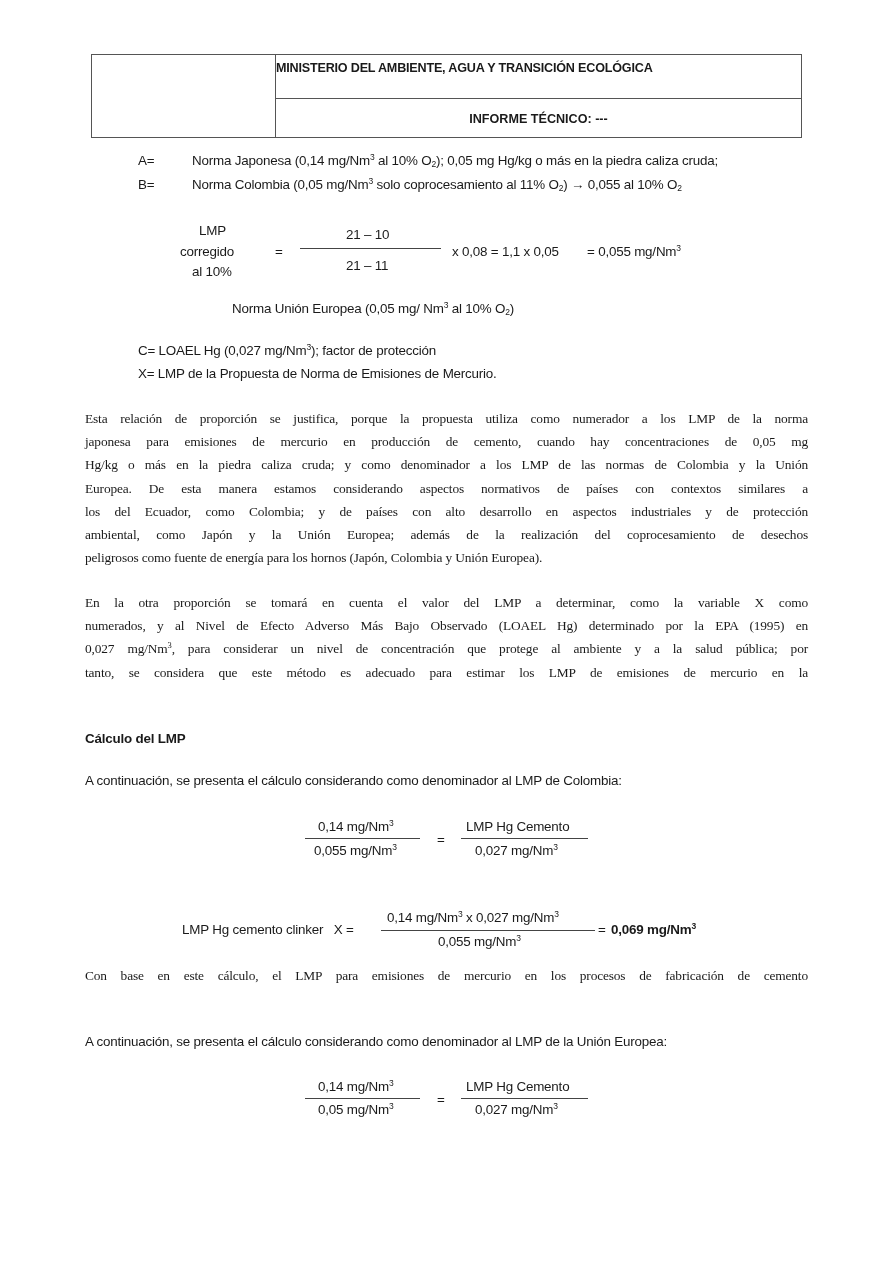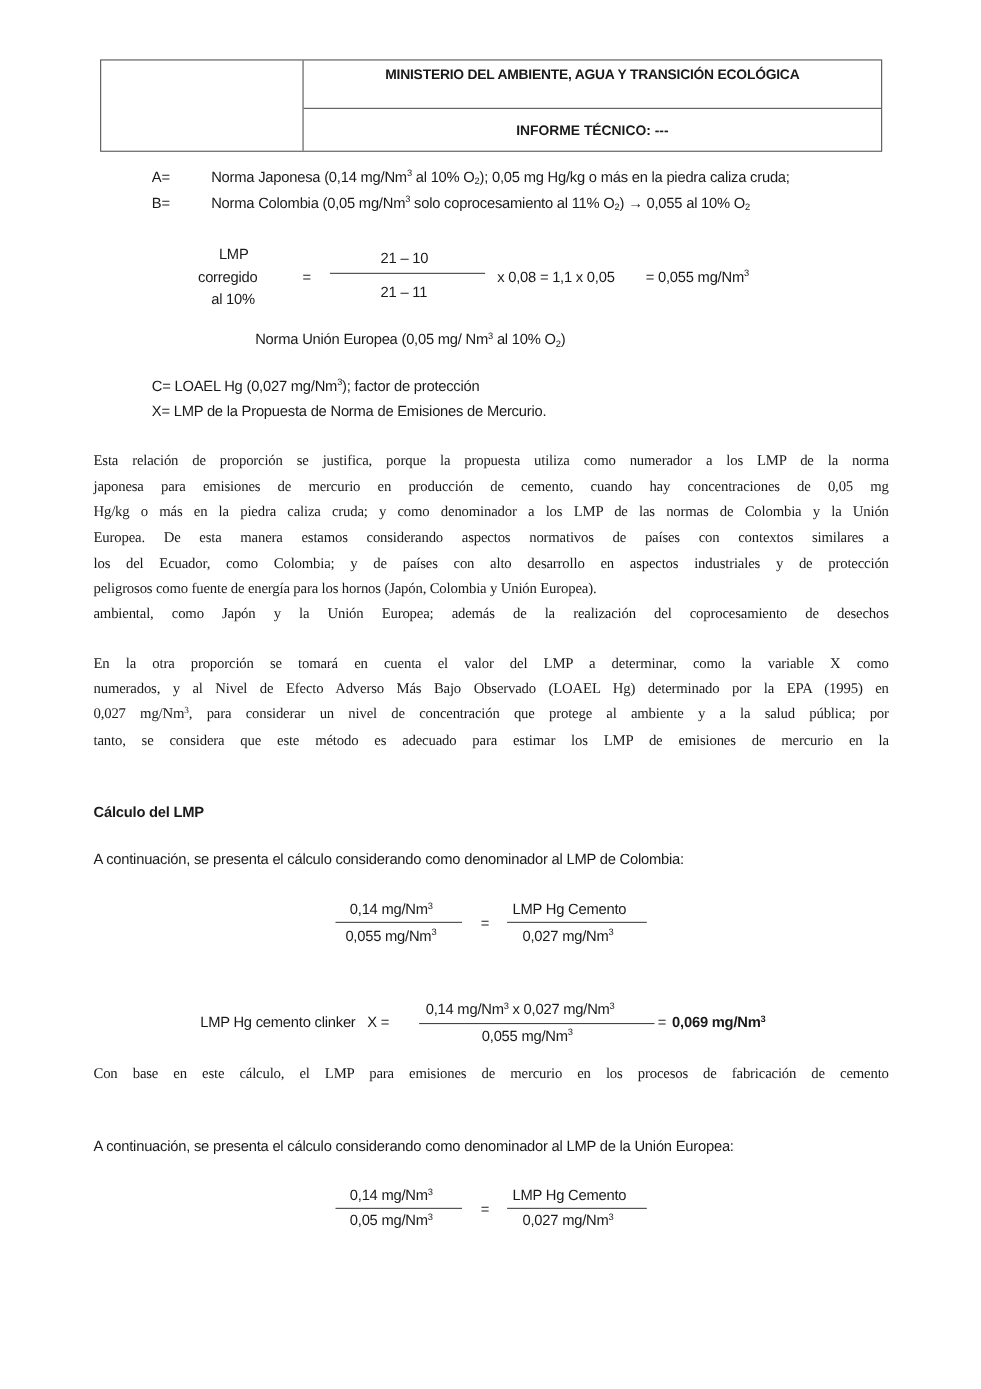--- a/index.html
+++ b/index.html
@@ -7,21 +7,21 @@
     width: 892px; height: 1263px; position: relative; overflow: hidden;
     font-family: "Liberation Sans", sans-serif; color: #1a1a1a;
   }
   .abs { position: absolute; white-space: nowrap; }
   .t { font-size: 13.4px; letter-spacing: -0.2px; }
 
   
   .hdr { position: absolute; left: 91px; top: 54px; width: 711px; height: 84px;
          border: 1px solid #555; box-sizing: border-box; }
   .hdr-left { position: absolute; left: 0; top: 0; width: 183px; height: 82px; border-right: 1px solid #555; }
-  .hdr-top { position: absolute; left: 184px; top: 0; right: 0; height: 43px; border-bottom: 1px solid #555; text-align: center; }
+  .hdr-top { position: absolute; left: 184px; top: 0; right: 0; height: 43px; border-bottom: 1px solid #555; text-align: left; }
   .hdr-bot { position: absolute; left: 184px; top: 44px; right: 0; bottom: 0; text-align: center; }
   .ministry { font-size: 12.6px; font-weight: bold; margin-top: 6px; letter-spacing: -0.2px; }
   .subsec { font-size: 12.6px; color: #9a9a9a; margin-top: 2px; }
   .informe { font-size: 12.6px; font-weight: bold; margin-top: 13px; }
 
   sup { font-size: 8.5px; vertical-align: 5px; line-height: 0; }
   sub { font-size: 8.5px; vertical-align: -2px; line-height: 0; }
 
   .para { position: absolute; left: 85px; width: 723px; font-size: 13.4px; line-height: 23.2px;
           text-align: justify; letter-spacing: -0.15px; }
@@ -64,22 +64,22 @@
 
 <div class="abs t" style="left:138px; top:343px;"><span>C= LOAEL Hg (0,027 mg/Nm</span><sup>3</sup><span>); factor de protección</span></div>
 <div class="abs t" style="left:138px; top:366px;">X= LMP de la Propuesta de Norma de Emisiones de Mercurio.</div>
 
 <div class="para" style="top:407px;">
   <span class="line">Esta relación de proporción se justifica, porque la propuesta utiliza como numerador a los LMP de la norma</span>
   <span class="line">japonesa para emisiones de mercurio en producción de cemento, cuando hay concentraciones de 0,05 mg</span>
   <span class="line">Hg/kg o más en la piedra caliza cruda; y como denominador a los LMP de las normas de Colombia y la Unión</span>
   <span class="line">Europea. De esta manera estamos considerando aspectos normativos de países con contextos similares a</span>
   <span class="line">los del Ecuador, como Colombia; y de países con alto desarrollo en aspectos industriales y de protección</span>
+  <span class="line">ambiental, como Japón y la Unión Europea; además de la realización del coprocesamiento de desechos</span>
   <span class="line last">peligrosos como fuente de energía para los hornos (Japón, Colombia y Unión Europea).</span>
-  <span class="line">ambiental, como Japón y la Unión Europea; además de la realización del coprocesamiento de desechos</span>
 </div>
 
 <div class="para" style="top:591px;">
   <span class="line">En la otra proporción se tomará en cuenta el valor del LMP a determinar, como la variable X como</span>
   <span class="line">numerados, y al Nivel de Efecto Adverso Más Bajo Observado (LOAEL Hg) determinado por la EPA (1995) en</span>
   <span class="line"><span>0,027 mg/Nm</span><sup>3</sup><span>, para considerar un nivel de concentración que protege al ambiente y a la salud pública; por</span></span>
   <span class="line">tanto, se considera que este método es adecuado para estimar los LMP de emisiones de mercurio en la</span>
 </div>
 
 <div class="abs t bold" style="left:85px; top:731px;">Cálculo del LMP</div>

